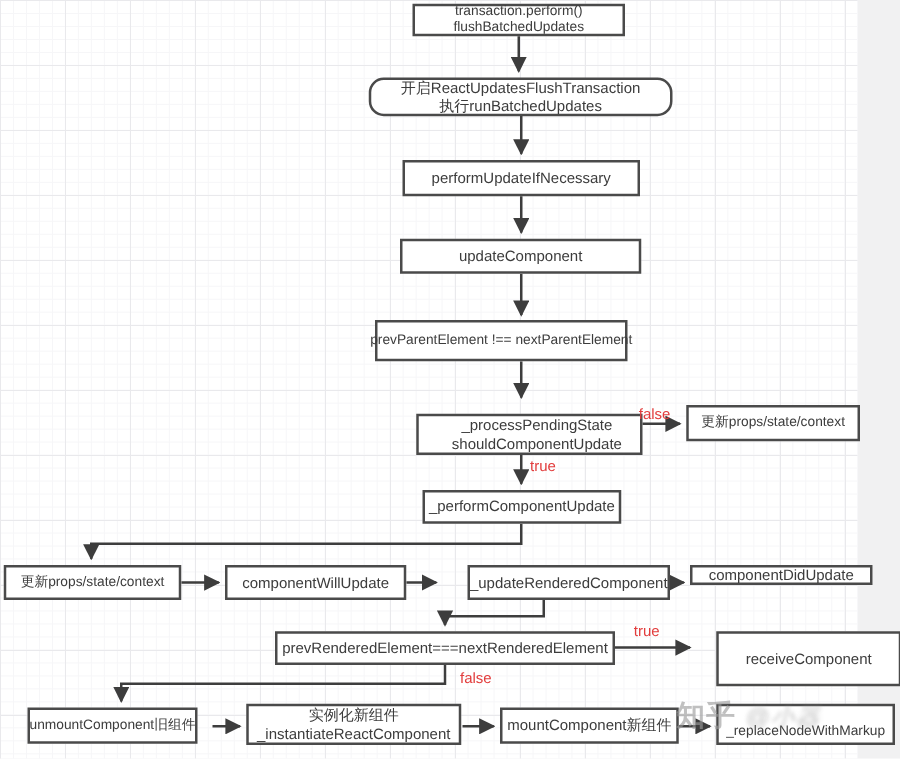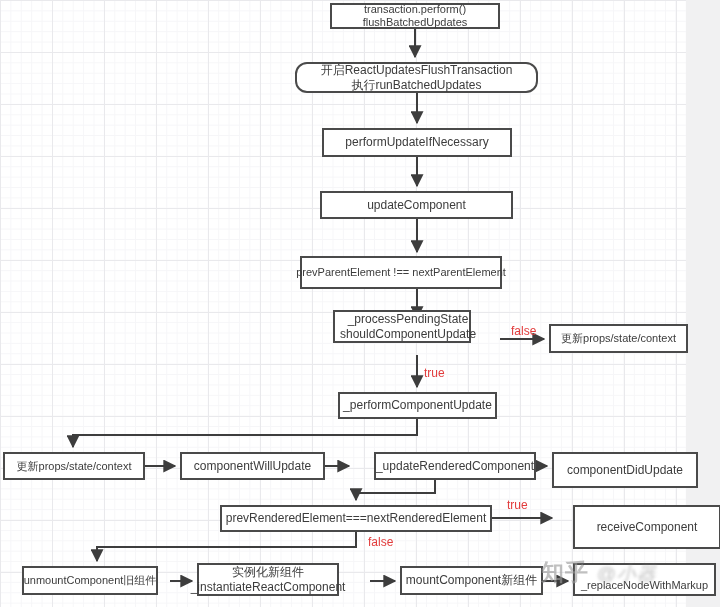--- a/index.html
+++ b/index.html
@@ -79,21 +79,21 @@
   </div>
 
   <div class="node" style="left:320px;top:191px;width:193px;height:28px;">
     <span>updateComponent</span>
   </div>
 
   <div class="node fs11" style="left:300px;top:256px;width:202px;height:33px;">
     <span>prevParentElement !== nextParentElement</span>
   </div>
 
-  <div class="node" style="left:333px;top:310px;width:138px;height:33px;padding-left:12px;">
+  <div class="node" style="left:333px;top:331px;width:181px;height:33px;padding-left:12px;">
     <span>_processPendingState</span>
     <span>shouldComponentUpdate</span>
   </div>
 
   <div class="node fs11" style="left:549px;top:324px;width:139px;height:29px;">
     <span>更新props/state/context</span>
   </div>
 
   <div class="node" style="left:338px;top:392px;width:159px;height:27px;">
     <span>_performComponentUpdate</span>
@@ -104,37 +104,37 @@
   </div>
 
   <div class="node" style="left:180px;top:452px;width:145px;height:28px;">
     <span>componentWillUpdate</span>
   </div>
 
   <div class="node" style="left:354px;top:452px;width:162px;height:28px;margin-left:20px;">
     <span>_updateRenderedComponent</span>
   </div>
 
-  <div class="node" style="left:552px;top:452px;width:146px;height:36px;">
+  <div class="node" style="left:552px;top:452px;width:146px;height:16px;">
     <span>componentDidUpdate</span>
   </div>
 
   <div class="node" style="left:220px;top:505px;width:272px;height:27px;">
     <span>prevRenderedElement===nextRenderedElement</span>
   </div>
 
   <div class="node" style="left:557px;top:505px;width:148px;height:44px;margin-left:16px;">
     <span>receiveComponent</span>
   </div>
 
   <div class="node fs11" style="left:22px;top:566px;width:136px;height:29px;">
     <span>unmountComponent旧组件</span>
   </div>
 
-  <div class="node" style="left:197px;top:563px;width:142px;height:33px;">
+  <div class="node" style="left:197px;top:563px;width:172px;height:33px;">
     <span>实例化新组件</span>
     <span>_instantiateReactComponent</span>
   </div>
 
   <div class="node" style="left:400px;top:566px;width:143px;height:29px;">
     <span>mountComponent新组件</span>
   </div>
 
   <div class="node fs11" style="left:573px;top:563px;width:143px;height:33px;justify-content:flex-end;padding-bottom:2px;">
     <span>_replaceNodeWithMarkup</span>

